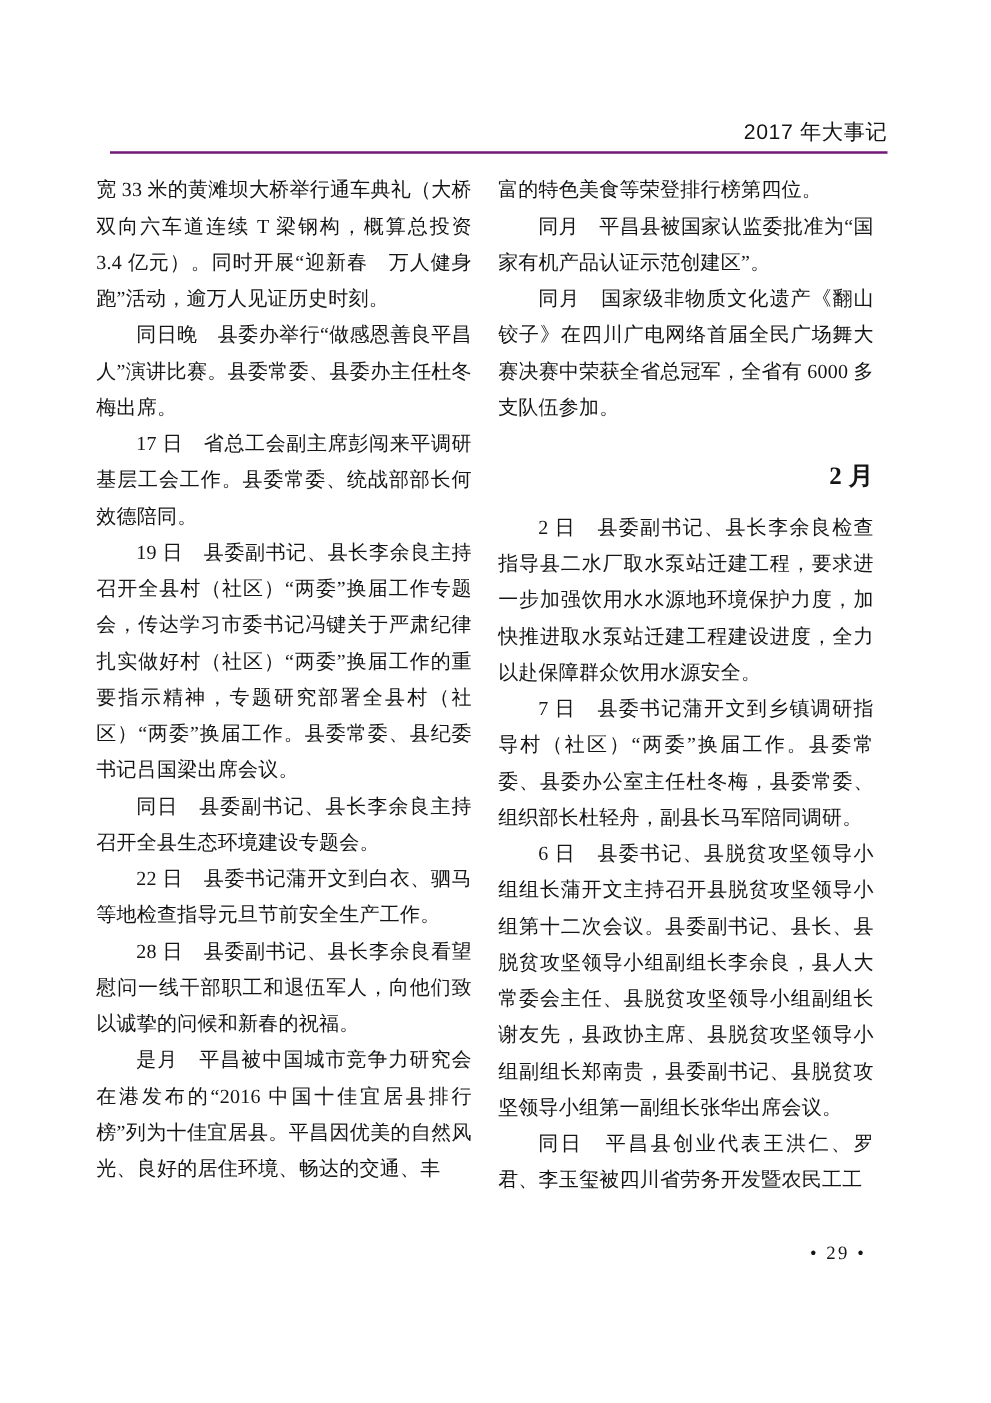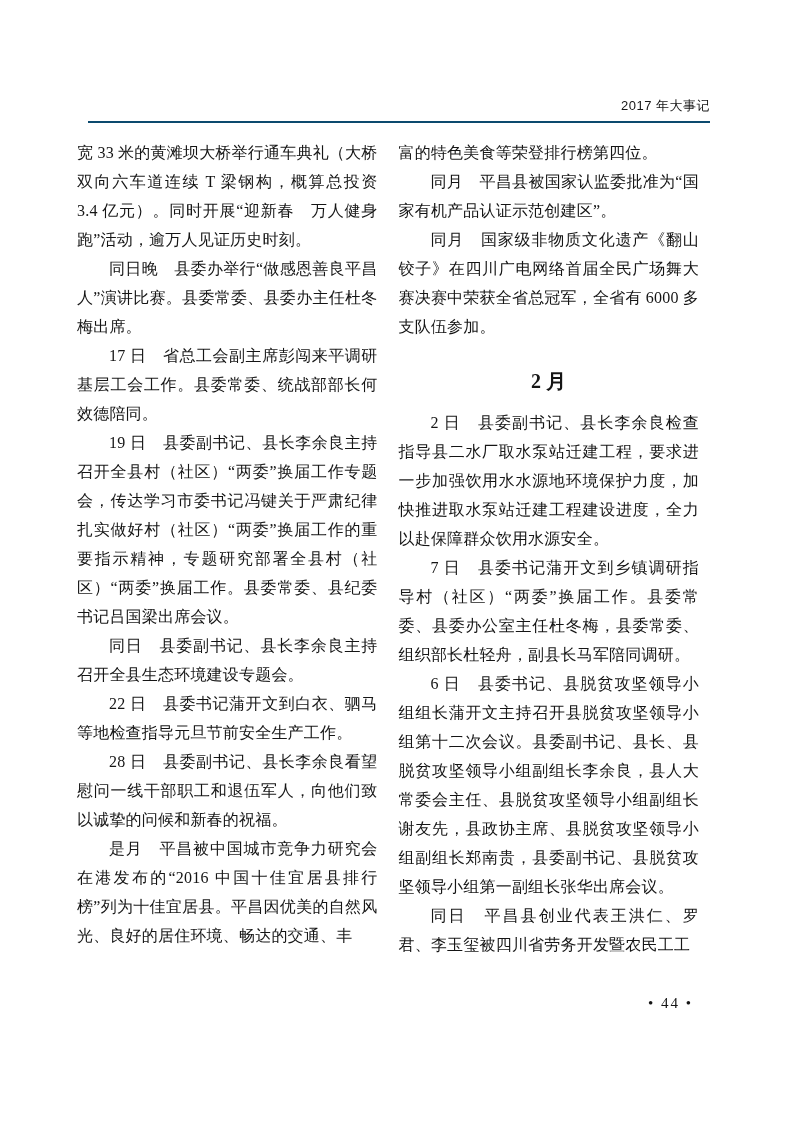--- a/index.html
+++ b/index.html
@@ -20,24 +20,24 @@
     inset: 0;
     background: #ffffff;
   }
   .header {
     position: absolute;
     left: 88px;
     width: 622px;
     top: 96px;
     text-align: right;
     font-family: "Liberation Sans", "DejaVu Sans", sans-serif;
-    font-size: 13px;
+    font-size: 17px;
     letter-spacing: 0.5px;
     padding-bottom: 5px;
-    border-bottom: 2px solid #0c4a6e;
+    border-bottom: 2px solid #701a75;
     line-height: 20px;
   }
   .content {
     position: absolute;
     left: 77px;
     width: 622px;
     top: 138px;
     display: flex;
     gap: 21px;
   }
@@ -50,21 +50,21 @@
   }
   .column p {
     margin: 0;
     text-indent: 2em;
   }
   .column p.cont {
     text-indent: 0;
   }
   .month-heading {
     margin: 26px 0 12px 0;
-    text-align: center;
+    text-align: right;
     font-weight: bold;
     font-size: 20px;
     line-height: 29px;
   }
   .page-number {
     position: absolute;
     top: 995px;
     right: 100px;
     font-size: 15px;
     letter-spacing: 2px;
@@ -98,15 +98,15 @@
       <p>同月　国家级非物质文化遗产《翻山铰子》在四川广电网络首届全民广场舞大赛决赛中荣获全省总冠军，全省有 6000 多支队伍参加。</p>
       <h2 class="month-heading">2 月</h2>
       <p>2 日　县委副书记、县长李余良检查指导县二水厂取水泵站迁建工程，要求进一步加强饮用水水源地环境保护力度，加快推进取水泵站迁建工程建设进度，全力以赴保障群众饮用水源安全。</p>
       <p>7 日　县委书记蒲开文到乡镇调研指导村（社区）“两委”换届工作。县委常委、县委办公室主任杜冬梅，县委常委、组织部长杜轻舟，副县长马军陪同调研。</p>
       <p>6 日　县委书记、县脱贫攻坚领导小组组长蒲开文主持召开县脱贫攻坚领导小组第十二次会议。县委副书记、县长、县脱贫攻坚领导小组副组长李余良，县人大常委会主任、县脱贫攻坚领导小组副组长谢友先，县政协主席、县脱贫攻坚领导小组副组长郑南贵，县委副书记、县脱贫攻坚领导小组第一副组长张华出席会议。</p>
       <p>同日　平昌县创业代表王洪仁、罗君、李玉玺被四川省劳务开发暨农民工工</p>
     </div>
 
   </div>
 
-  <div class="page-number">• 44 •</div>
+  <div class="page-number">• 29 •</div>
 
 </div>
 
 </body></html>

